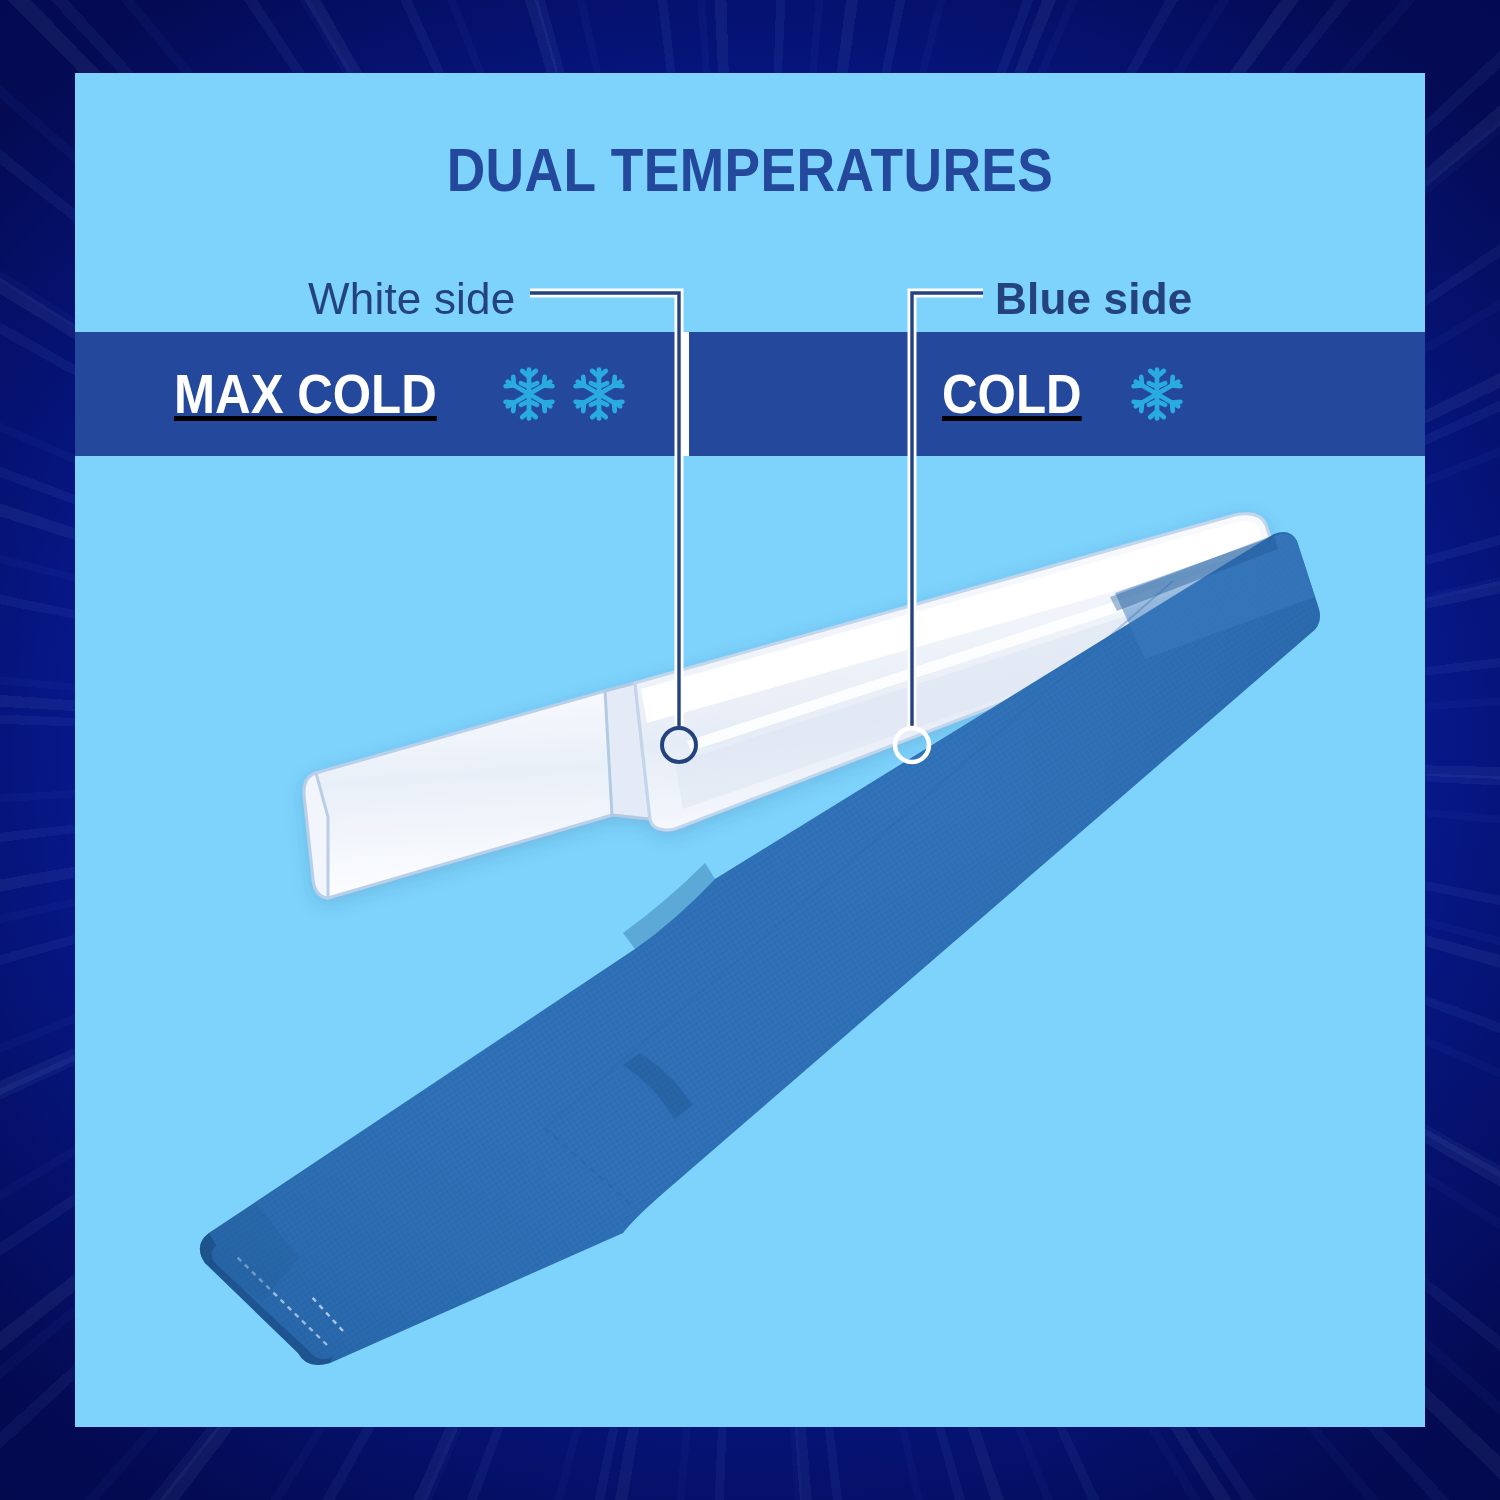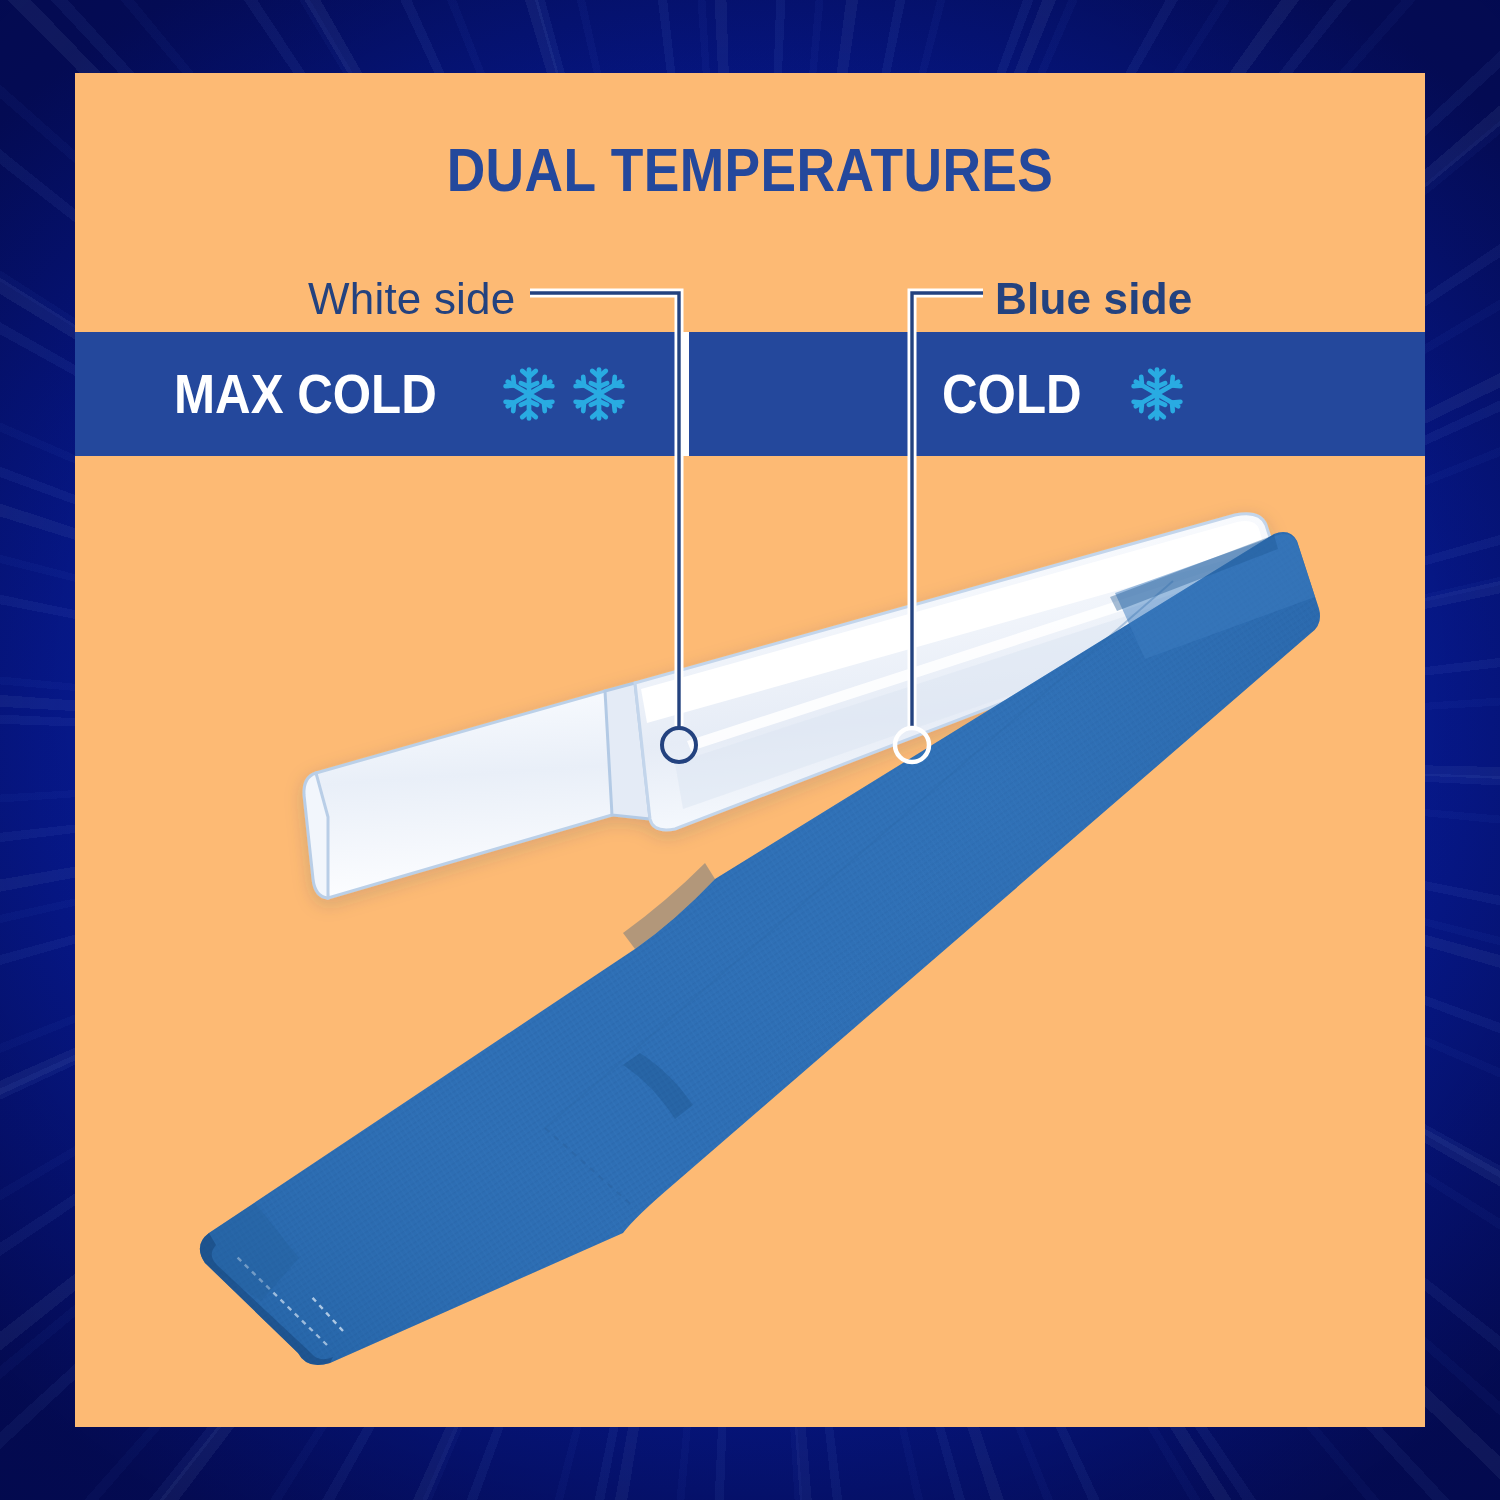--- a/index.html
+++ b/index.html
@@ -35,21 +35,21 @@
         rgba(170,200,255,0.13) 6deg 6.9deg,
         rgba(255,255,255,0.00) 6.9deg 14deg);
     -webkit-mask-image:radial-gradient(circle at 50% 50%, rgba(0,0,0,0) 14%, rgba(0,0,0,.7) 48%, #000 80%);
     mask-image:radial-gradient(circle at 50% 50%, rgba(0,0,0,0) 14%, rgba(0,0,0,.7) 48%, #000 80%);
   }
   .bg-vig{position:absolute;inset:0;
     background:radial-gradient(ellipse 80% 75% at 50% 46%, rgba(0,0,0,0) 35%, rgba(0,0,40,.38) 100%);
   }
 
   
-  .card{position:absolute;left:75px;top:73px;width:1350px;height:1354px;background:#fdba74;overflow:hidden;}
+  .card{position:absolute;left:75px;top:73px;width:1350px;height:1354px;background:#7dd3fc;overflow:hidden;}
 
   
   .title{
     position:absolute;left:0;right:0;top:66px;text-align:center;
     font-size:62px;line-height:1;font-weight:700;letter-spacing:.5px;
     color:#24489C;
     font-family:"Liberation Sans Narrow","Liberation Sans","DejaVu Sans Condensed",sans-serif;
     transform:scaleX(.86);transform-origin:50% 50%;
     white-space:nowrap;
   }
@@ -64,21 +64,21 @@
 
   
   .leaders{position:absolute;left:0;top:0;width:1350px;height:1354px;pointer-events:none;}
 
   
   .banner{position:absolute;left:0;top:259px;width:1350px;height:124px;display:flex;}
   .banner-seg{background:#24489C;height:100%;display:flex;align-items:center;}
   .seg-max{width:606px;}
   .seg-gap{width:8px;background:#fff;height:100%;}
   .seg-cold{flex:1;}
-  .seg-inner{display:flex;align-items:center;gap:31px;}
+  .seg-inner{display:flex;align-items:center;gap:31px;text-decoration:underline;}
   .seg-max .seg-inner{margin-left:99px;}
   .seg-cold .seg-inner{margin-left:253px;}
   .seg-text{
     color:#fff;font-weight:700;font-size:56px;line-height:1;letter-spacing:0px;
     font-family:"Liberation Sans Narrow","Liberation Sans","DejaVu Sans Condensed",sans-serif;
     transform:scaleX(.88);transform-origin:0 50%;white-space:nowrap;
   }
   .flakes{display:flex;align-items:center;gap:12px;margin-left:-4px;}
   .flake{width:58px;height:58px;display:block;}
 

